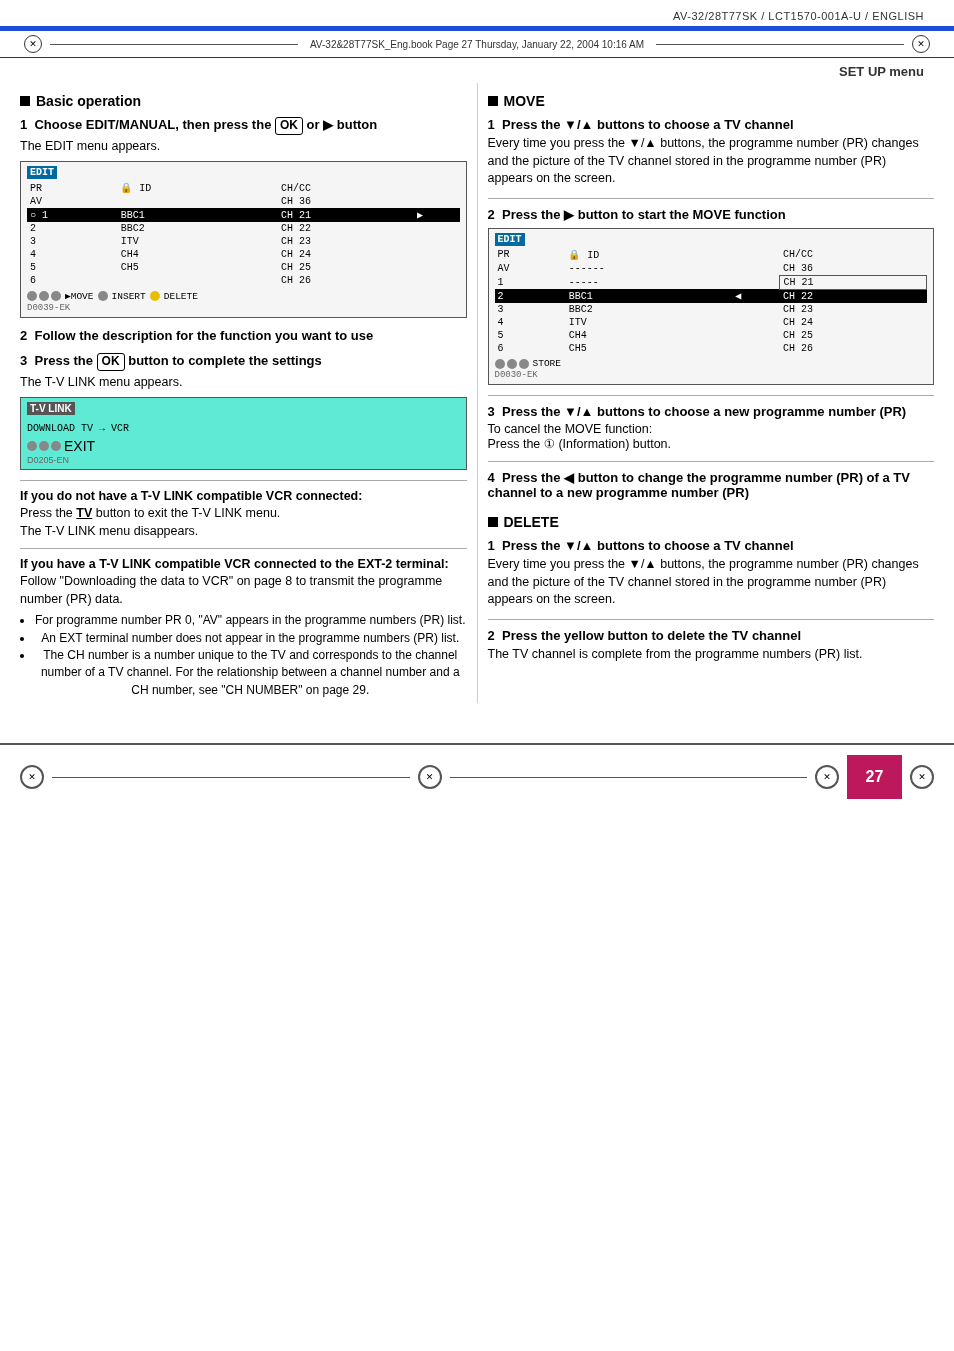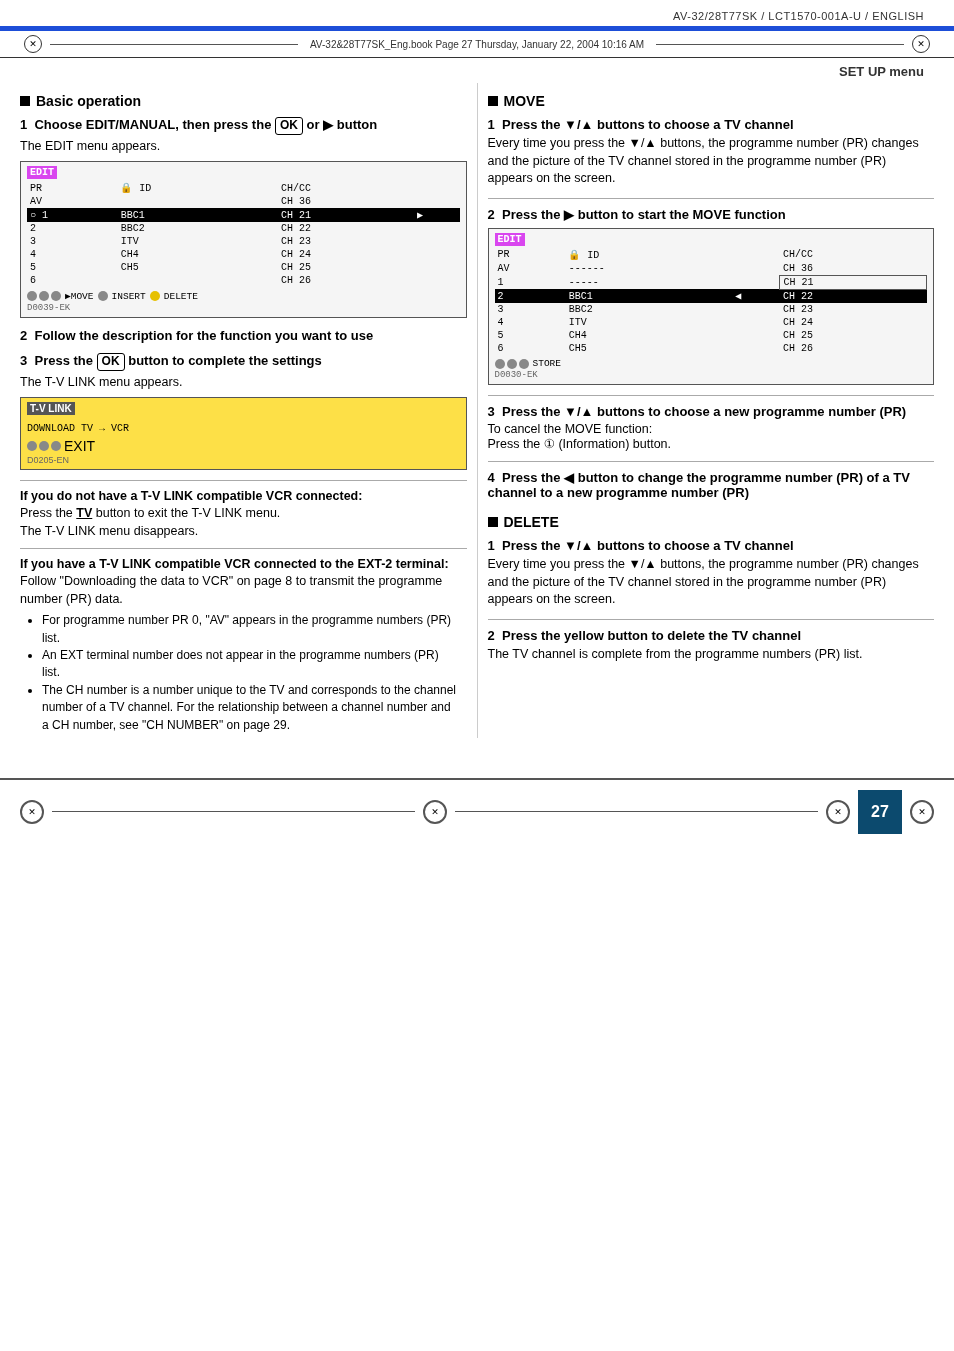--- a/index.html
+++ b/index.html
@@ -135,21 +135,21 @@
       background: #f5f5f5;
       margin: 6px 0 8px 0;
       padding: 4px 6px;
       font-size: 10.5px;
       font-family: 'Courier New', monospace;
     }
     .menu-box-title {
       font-size: 10px;
       font-weight: bold;
       margin-bottom: 2px;
-      background: #d946ef;
+      background: #0369a1;
       color: #fff;
       padding: 1px 3px;
       display: inline-block;
     }
     .menu-table {
       width: 100%;
       border-collapse: collapse;
       font-size: 10px;
     }
     .menu-table td {
@@ -191,27 +191,28 @@
       margin-bottom: 2px;
       margin-top: 6px;
     }
 
     
     .bullet-list {
       font-size: 12px;
       line-height: 1.45;
       padding-left: 14px;
       list-style: disc;
-      margin: 4px 8px;
+      margin: 4px 0;
+      text-align: center;
     }
 
     
     .tvlink-box {
       border: 1.5px solid #555;
-      background: #fde047;
+      background: #5eead4;
       margin: 6px 0 8px 0;
       padding: 4px 6px;
       font-size: 10.5px;
     }
     .tvlink-box-title {
       font-size: 10px;
       font-weight: bold;
       margin-bottom: 4px;
       background: #555;
       color: #fff;
@@ -224,25 +225,25 @@
       margin: 4px 0;
     }
     .tvlink-footer {
       font-size: 14px;
       display: flex;
       align-items: center;
       gap: 3px;
       margin-top: 3px;
     }
     .page-number-box {
-      background: #0c4a6e;
+      background: #be185d;
       color: #fff;
       font-size: 16px;
       font-weight: bold;
-      width: 44px;
+      width: 55px;
       height: 44px;
       display: flex;
       align-items: center;
       justify-content: center;
     }
     .bottom-corner-circle {
       width: 24px; height: 24px;
       border: 2px solid #555;
       border-radius: 50%;
       display: flex; align-items: center; justify-content: center;

